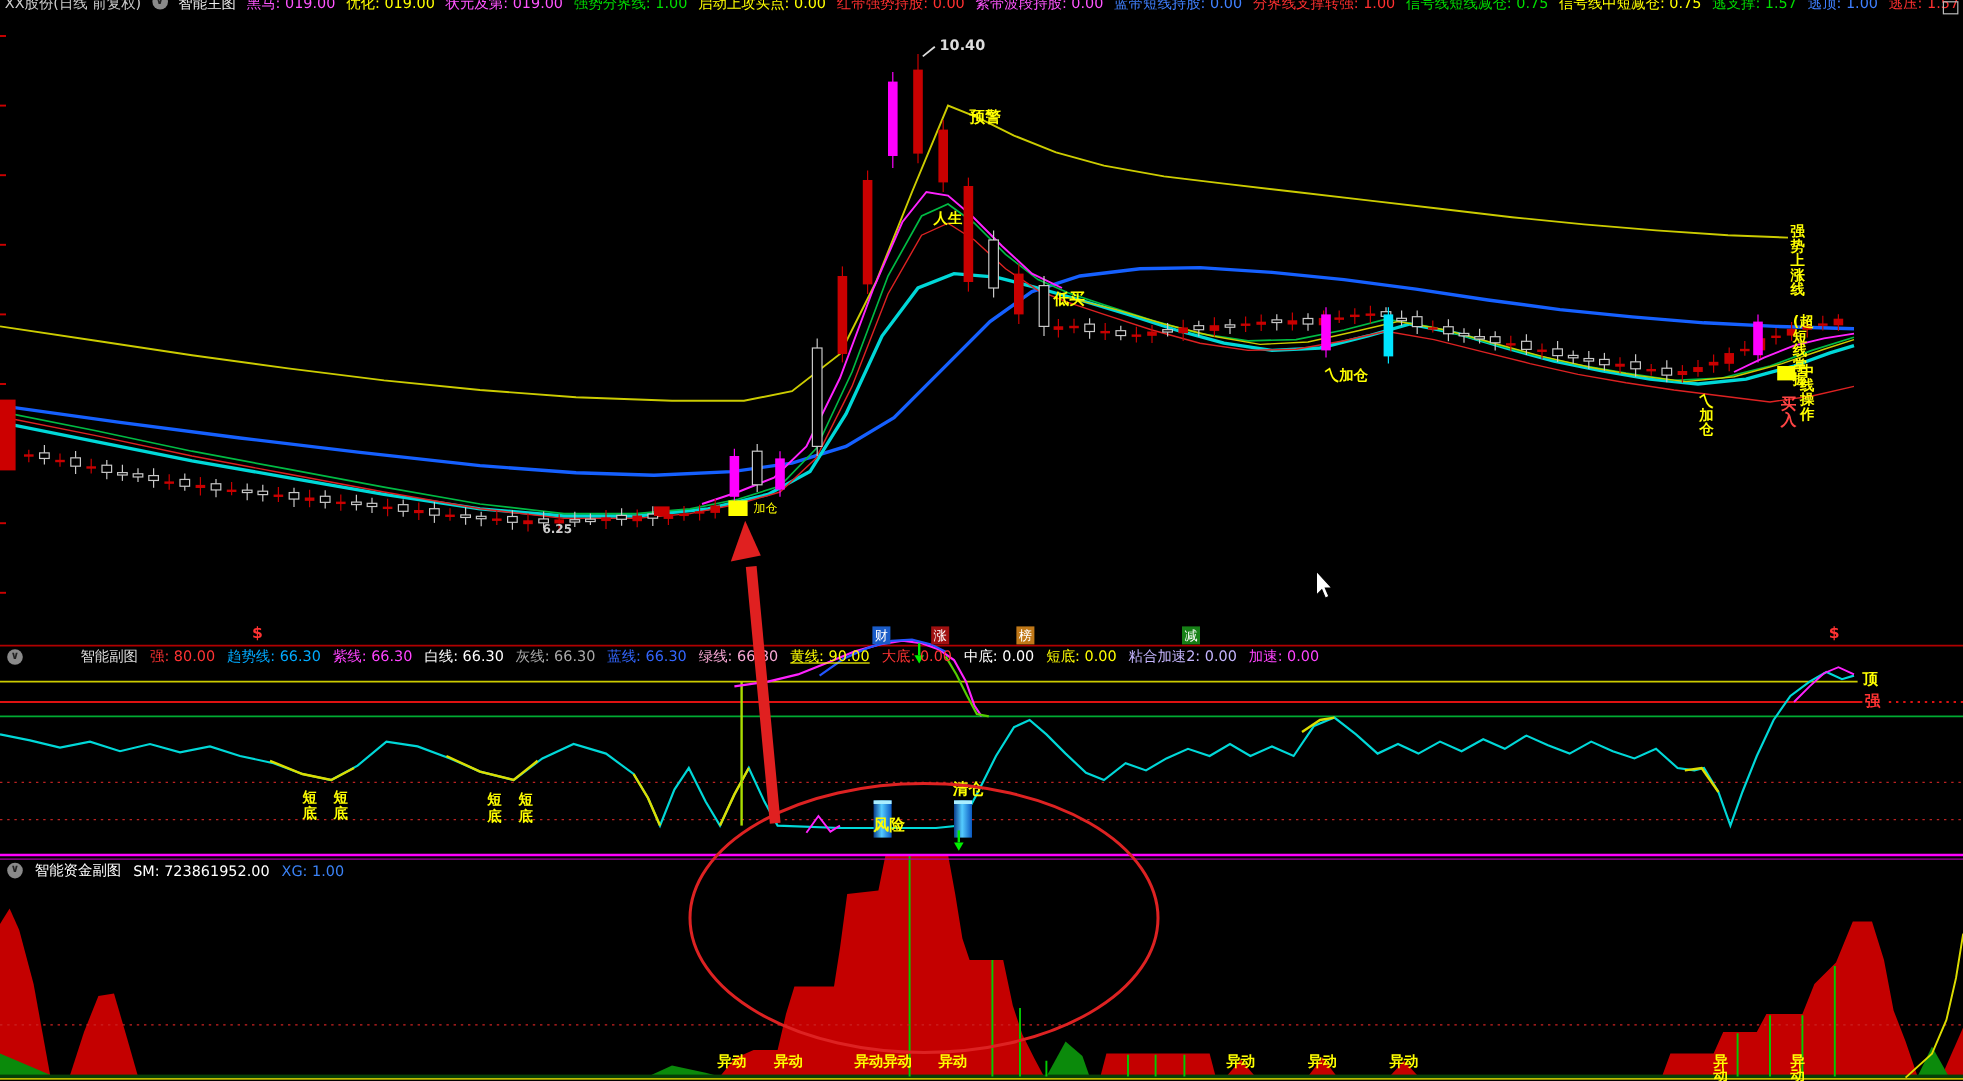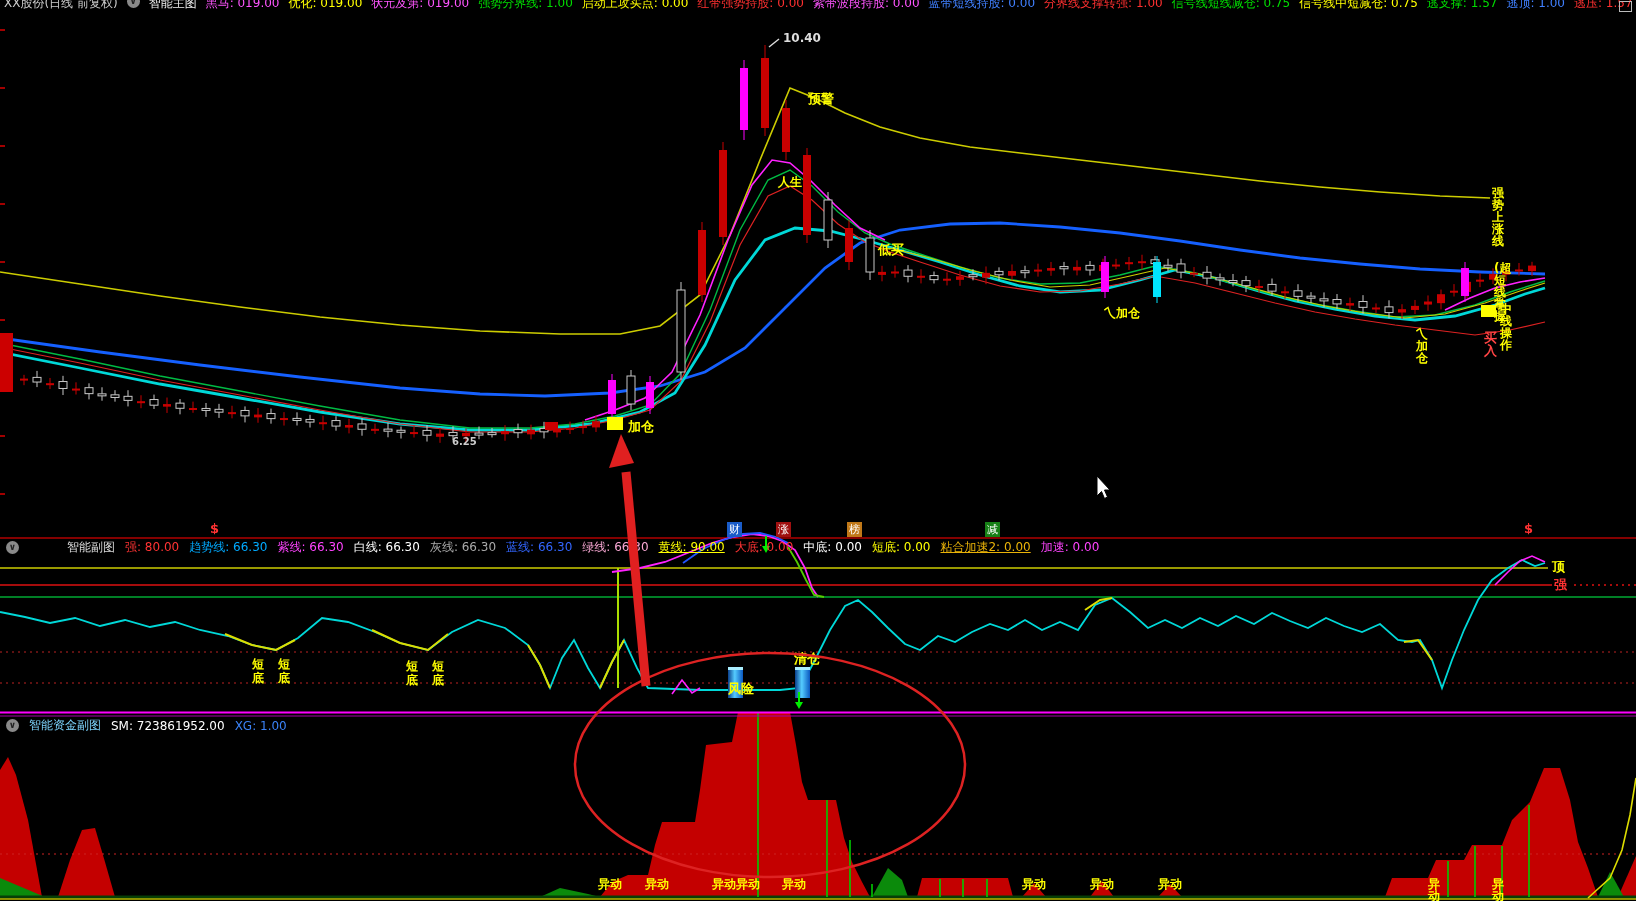--- a/index.html
+++ b/index.html
@@ -375,39 +375,39 @@
       <span style="color: rgb(0, 170, 255); text-align: right;">趋势线: 66.30</span>
       <span style="color: rgb(255, 68, 255);">紫线: 66.30</span>
       <span style="color: rgb(255, 255, 255);">白线: 66.30</span>
       <span style="color: rgb(170, 170, 170);">灰线: 66.30</span>
       <span style="color: rgb(51, 102, 255);">蓝线: 66.30</span>
       <span style="color: #f9a8d4;">绿线: 66.30</span>
       <span style="color: rgb(255, 255, 0); text-decoration: underline;">黄线: 90.00</span>
       <span style="color: rgb(255, 51, 51);">大底: 0.00</span>
       <span style="color: rgb(255, 255, 255);">中底: 0.00</span>
       <span style="color: rgb(255, 255, 0);">短底: 0.00</span>
-      <span style="color: #eab308; text-decoration: underline;">粘合加速2: 0.00</span>
+      <span style="color: #c4b5fd;">粘合加速2: 0.00</span>
       <span style="color: rgb(255, 68, 255);">加速: 0.00</span>
     </span>
 </div>
 
 <div class="hdr" style="left:6px;top:717px;">
   <span class="coll">∨</span>
-  <span style="color:#7dd3fc;">智能资金副图</span>
+  <span style="color:#ffffff;">智能资金副图</span>
   <span style="color:#ffffff;">SM: 723861952.00</span>
   <span style="color:#3b82f6;">XG: 1.00</span>
 </div>
 
 <div id="labels">
     <div class="lbl" style="left: 783px; top: 32px; color: rgb(221, 221, 221); font-size: 12px; font-weight: bold;">10.40</div>
     <div class="lbl" style="left: 808px; top: 92px; color: rgb(255, 255, 0); font-size: 13px; font-weight: bold;">预警</div>
     <div class="lbl" style="left: 742px; top: 176px; color: rgb(255, 255, 0); font-size: 12px; font-weight: bold; margin-left: 36px;">人生</div>
     <div class="lbl" style="left: 878px; top: 243px; color: rgb(255, 255, 0); font-size: 13px; font-weight: bold;">低买</div>
     <div class="lbl" style="left: 1104px; top: 307px; color: rgb(255, 255, 0); font-size: 12px; font-weight: bold;">乀加仓</div>
-    <div class="lbl" style="left: 628px; top: 420px; color: rgb(255, 255, 0); font-size: 13px; font-weight: bold;">加仓</div>
+    <div class="lbl" style="left: 628px; top: 420px; color: rgb(255, 255, 0); font-size: 10px; font-weight: normal;">加仓</div>
     <div class="lbl" style="left: 1416px; top: 328px; color: rgb(255, 255, 0); font-size: 12px; font-weight: bold;">乀加仓</div>
     <div class="lbl" style="left: 1492px; top: 187px; color: rgb(255, 255, 0); font-size: 12px; font-weight: bold;">强势上涨线</div>
     <div class="lbl" style="left: 1494px; top: 262px; color: rgb(255, 255, 0); font-size: 12px; font-weight: bold;">(超短线掌握</div>
     <div class="lbl" style="left: 1500px; top: 303px; color: rgb(255, 255, 0); font-size: 12px; font-weight: bold;">中线操作</div>
     <div class="lbl" style="left: 1484px; top: 331px; color: rgb(255, 68, 68); font-size: 13px; font-weight: bold;">买入</div>
     <div class="lbl" style="left: 452px; top: 437px; color: rgb(204, 204, 204); font-size: 10px; font-weight: bold;">6.25</div>
     <div class="lbl" style="left: 252px; top: 658px; color: rgb(255, 255, 0); font-size: 12px; font-weight: bold;">短</div>
     <div class="lbl" style="left: 252px; top: 672px; color: rgb(255, 255, 0); font-size: 12px; font-weight: bold;">底</div>
     <div class="lbl" style="left: 278px; top: 658px; color: rgb(255, 255, 0); font-size: 12px; font-weight: bold;">短</div>
     <div class="lbl" style="left: 278px; top: 672px; color: rgb(255, 255, 0); font-size: 12px; font-weight: bold;">底</div>

